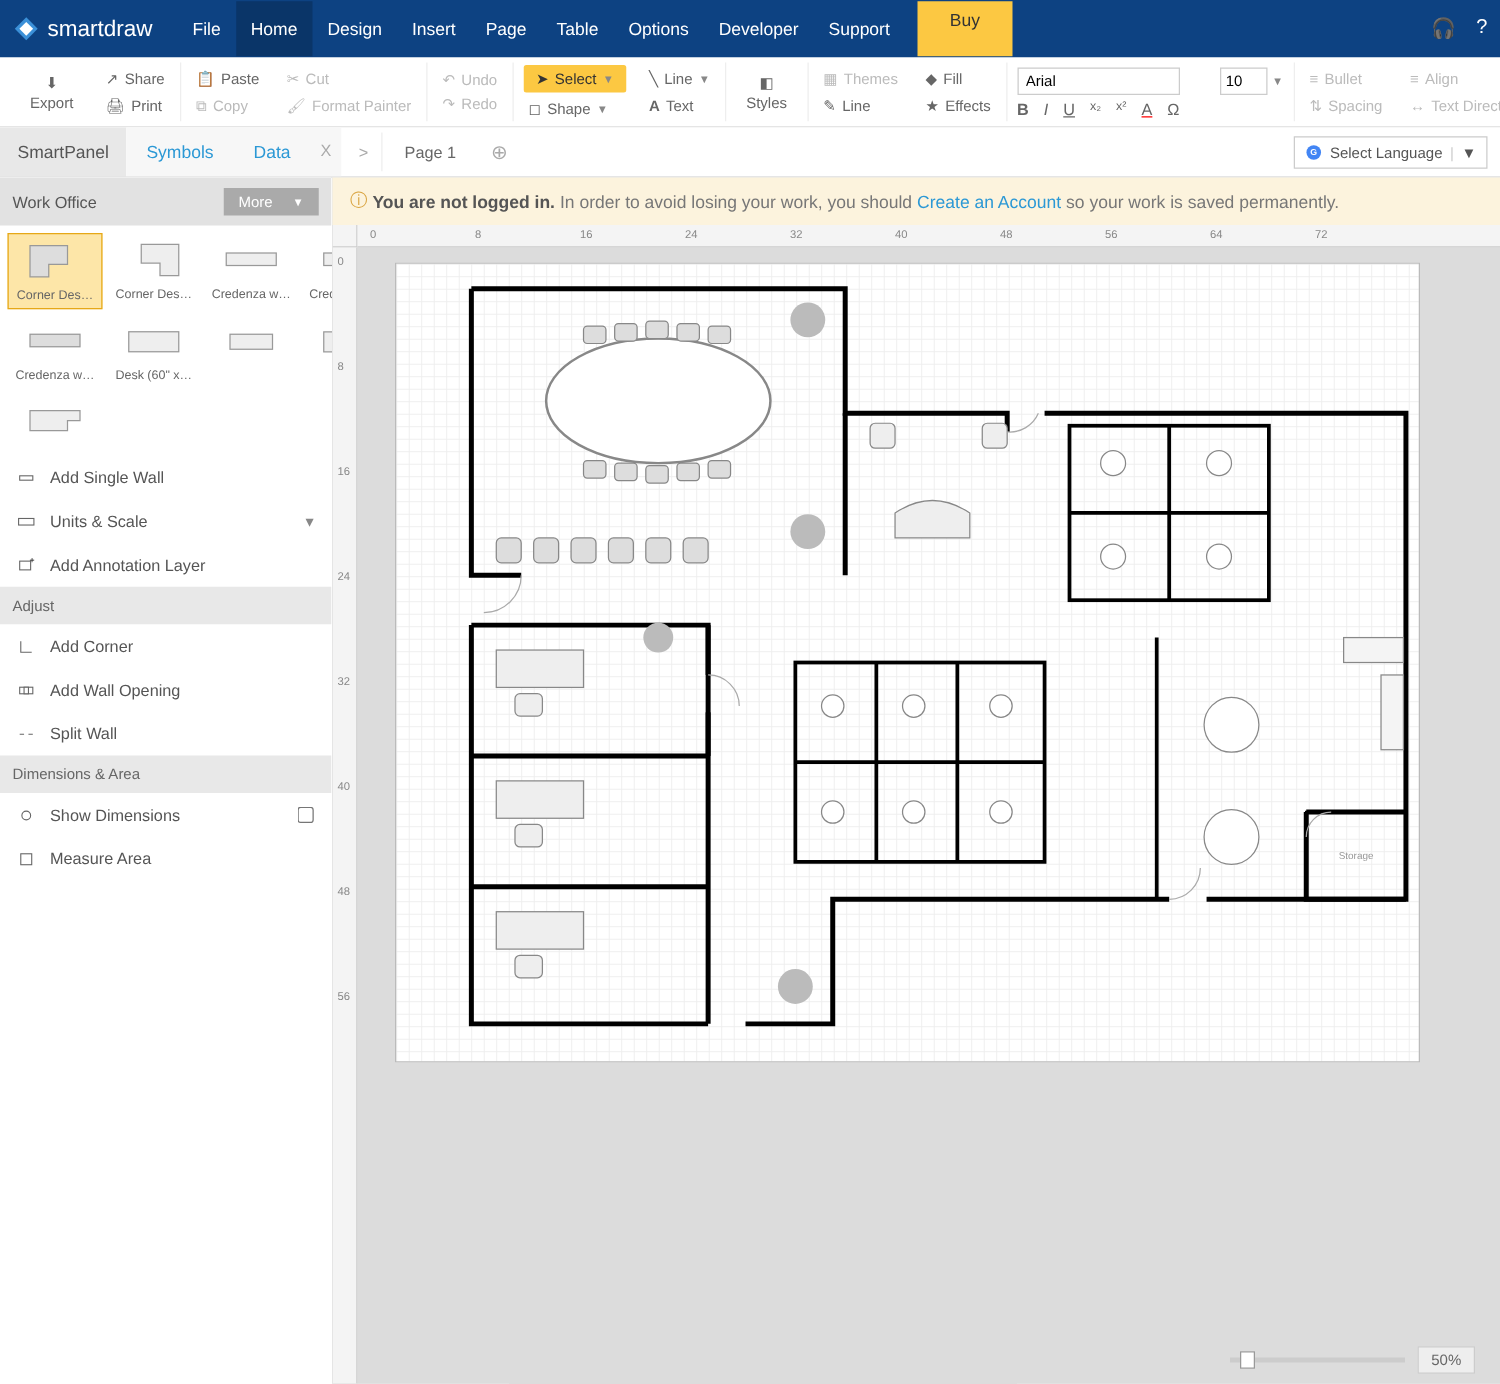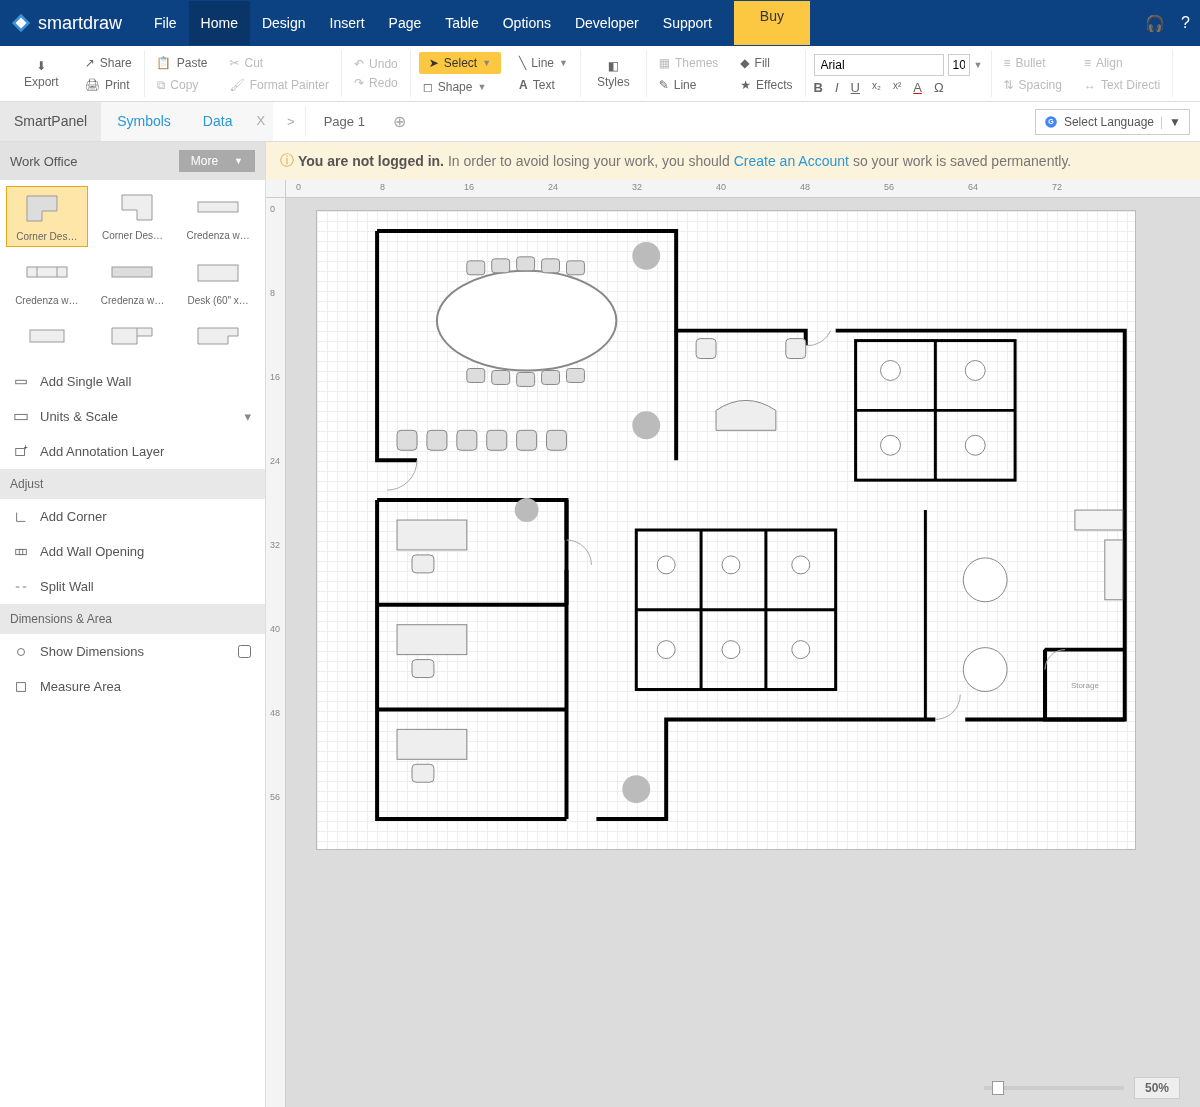--- a/index.html
+++ b/index.html
@@ -19,21 +19,21 @@
 
 .ribbon { background: #fff; border-bottom: 1px solid #ddd; height: 56px; display: flex; padding: 4px 8px; gap: 0; }
 .ribbon-group { display: flex; flex-direction: column; padding: 4px 8px; border-right: 1px solid #eee; justify-content: space-around; font-size: 12px; color: #666; }
 .ribbon-group.row { flex-direction: row; gap: 14px; align-items: center; }
 .ribbon-btn { display: flex; align-items: center; gap: 5px; cursor: pointer; white-space: nowrap; padding: 2px 4px; }
 .ribbon-btn.disabled { color: #bbb; }
 .ribbon-btn.highlight { background: #fcc842; padding: 4px 10px; border-radius: 2px; color: #333; }
 .ribbon-col { display: flex; flex-direction: column; gap: 4px; }
 .export-btn { display: flex; flex-direction: column; align-items: center; gap: 2px; padding: 4px 8px; cursor: pointer; }
 .font-select { border: 1px solid #ccc; padding: 3px 6px; font-size: 12px; width: 130px; }
-.font-size-select { border: 1px solid #ccc; padding: 3px 4px; font-size: 12px; width: 22px; }
+.font-size-select { border: 1px solid #ccc; padding: 3px 4px; font-size: 12px; width: 38px; margin-left: 28px; }
 .font-row { display: flex; gap: 4px; }
 .format-row { display: flex; gap: 12px; font-size: 13px; padding-top: 4px; }
 .format-row span { cursor: pointer; }
 .bold { font-weight: bold; }
 .italic { font-style: italic; }
 .underline { text-decoration: underline; }
 
 
 .tabs-row { height: 40px; background: #fff; border-bottom: 1px solid #ddd; display: flex; align-items: stretch; }
 .smartpanel-tab { background: #e8e8e8; padding: 11px 14px; font-size: 14px; color: #555; }
@@ -46,21 +46,21 @@
 .add-page { padding: 8px 10px; color: #aaa; cursor: pointer; font-size: 16px; }
 .lang-select { margin-left: auto; margin-right: 10px; align-self: center; border: 1px solid #ccc; padding: 5px 8px; display: flex; align-items: center; gap: 6px; font-size: 12px; background: #fff; cursor: pointer; }
 
 
 .main { display: flex; height: calc(1107px - 46px - 56px - 40px); }
 
 
 .left-panel { width: 266px; background: #fff; border-right: 1px solid #ddd; overflow-y: auto; display: flex; flex-direction: column; }
 .panel-header { background: #e2e2e2; padding: 8px 10px; display: flex; align-items: center; justify-content: space-between; font-size: 13px; color: #555; }
 .more-btn { background: #aaa; color: #fff; padding: 4px 12px; font-size: 12px; cursor: pointer; display: flex; align-items: center; gap: 16px; }
-.symbol-grid { display: grid; grid-template-columns: repeat(3, 1fr); gap: 4px; padding: 6px; }
+.symbol-grid { display: grid; grid-template-columns: repeat(4, 1fr); gap: 4px; padding: 6px; }
 .symbol-cell { display: flex; flex-direction: column; align-items: center; gap: 4px; padding: 4px; cursor: pointer; font-size: 10px; color: #666; text-align: center; }
 .symbol-cell.selected { background: #fde6a8; border: 1px solid #e6a817; }
 .symbol-label { white-space: nowrap; overflow: hidden; text-overflow: ellipsis; width: 66px; }
 .panel-action { padding: 10px 14px; display: flex; align-items: center; gap: 12px; color: #555; font-size: 13px; cursor: pointer; }
 .panel-action .chev { margin-left: auto; color: #888; }
 .panel-section-hdr { background: #e8e8e8; padding: 8px 10px; font-size: 12px; color: #666; }
 .panel-check { margin-left: auto; }
 
 
 .canvas-area { flex: 1; display: flex; flex-direction: column; background: #ddd; position: relative; }
@@ -71,21 +71,21 @@
 .ruler-h { position: absolute; top: 0; left: 20px; right: 0; height: 18px; background: #f4f4f4; border-bottom: 1px solid #ccc; font-size: 9px; color: #888; }
 .ruler-h span { position: absolute; top: 2px; }
 .ruler-v { position: absolute; top: 18px; left: 0; width: 20px; bottom: 0; background: #f4f4f4; border-right: 1px solid #ccc; font-size: 9px; color: #888; }
 .ruler-v span { position: absolute; left: 4px; }
 .ruler-corner { position: absolute; top:0; left:0; width:20px; height:18px; background: #f4f4f4; border-right: 1px solid #ccc; border-bottom: 1px solid #ccc; }
 .drawing { position: absolute; top: 30px; left: 50px; width: 820px; height: 640px; background: #fff; background-image: linear-gradient(#eee 1px, transparent 1px), linear-gradient(90deg, #eee 1px, transparent 1px); background-size: 10px 10px; border: 1px solid #bbb; }
 .floorplan-svg { width: 100%; height: 100%; }
 .zoom-bar { position: absolute; bottom: 8px; right: 20px; display: flex; align-items: center; gap: 10px; font-size: 12px; color: #666; }
 .zoom-slider { width: 140px; height: 4px; background: #ccc; position: relative; }
 .zoom-thumb { position: absolute; top: -5px; left: 8px; width: 12px; height: 14px; background: #fff; border: 1px solid #999; }
-.zoom-pct { background: #eee; padding: 3px 10px; border: 1px solid #ccc; font-weight: bold; }
+.zoom-pct { background: #eee; padding: 3px 10px; border: 1px solid #ccc; }
 
 .icon-sm { width: 14px; height: 14px; flex-shrink: 0; }
 .dd { font-size: 9px; color: #888; }
 
 
 .thumb-svg { width: 50px; height: 36px; }
 </style>
 </head>
 <body>
 

